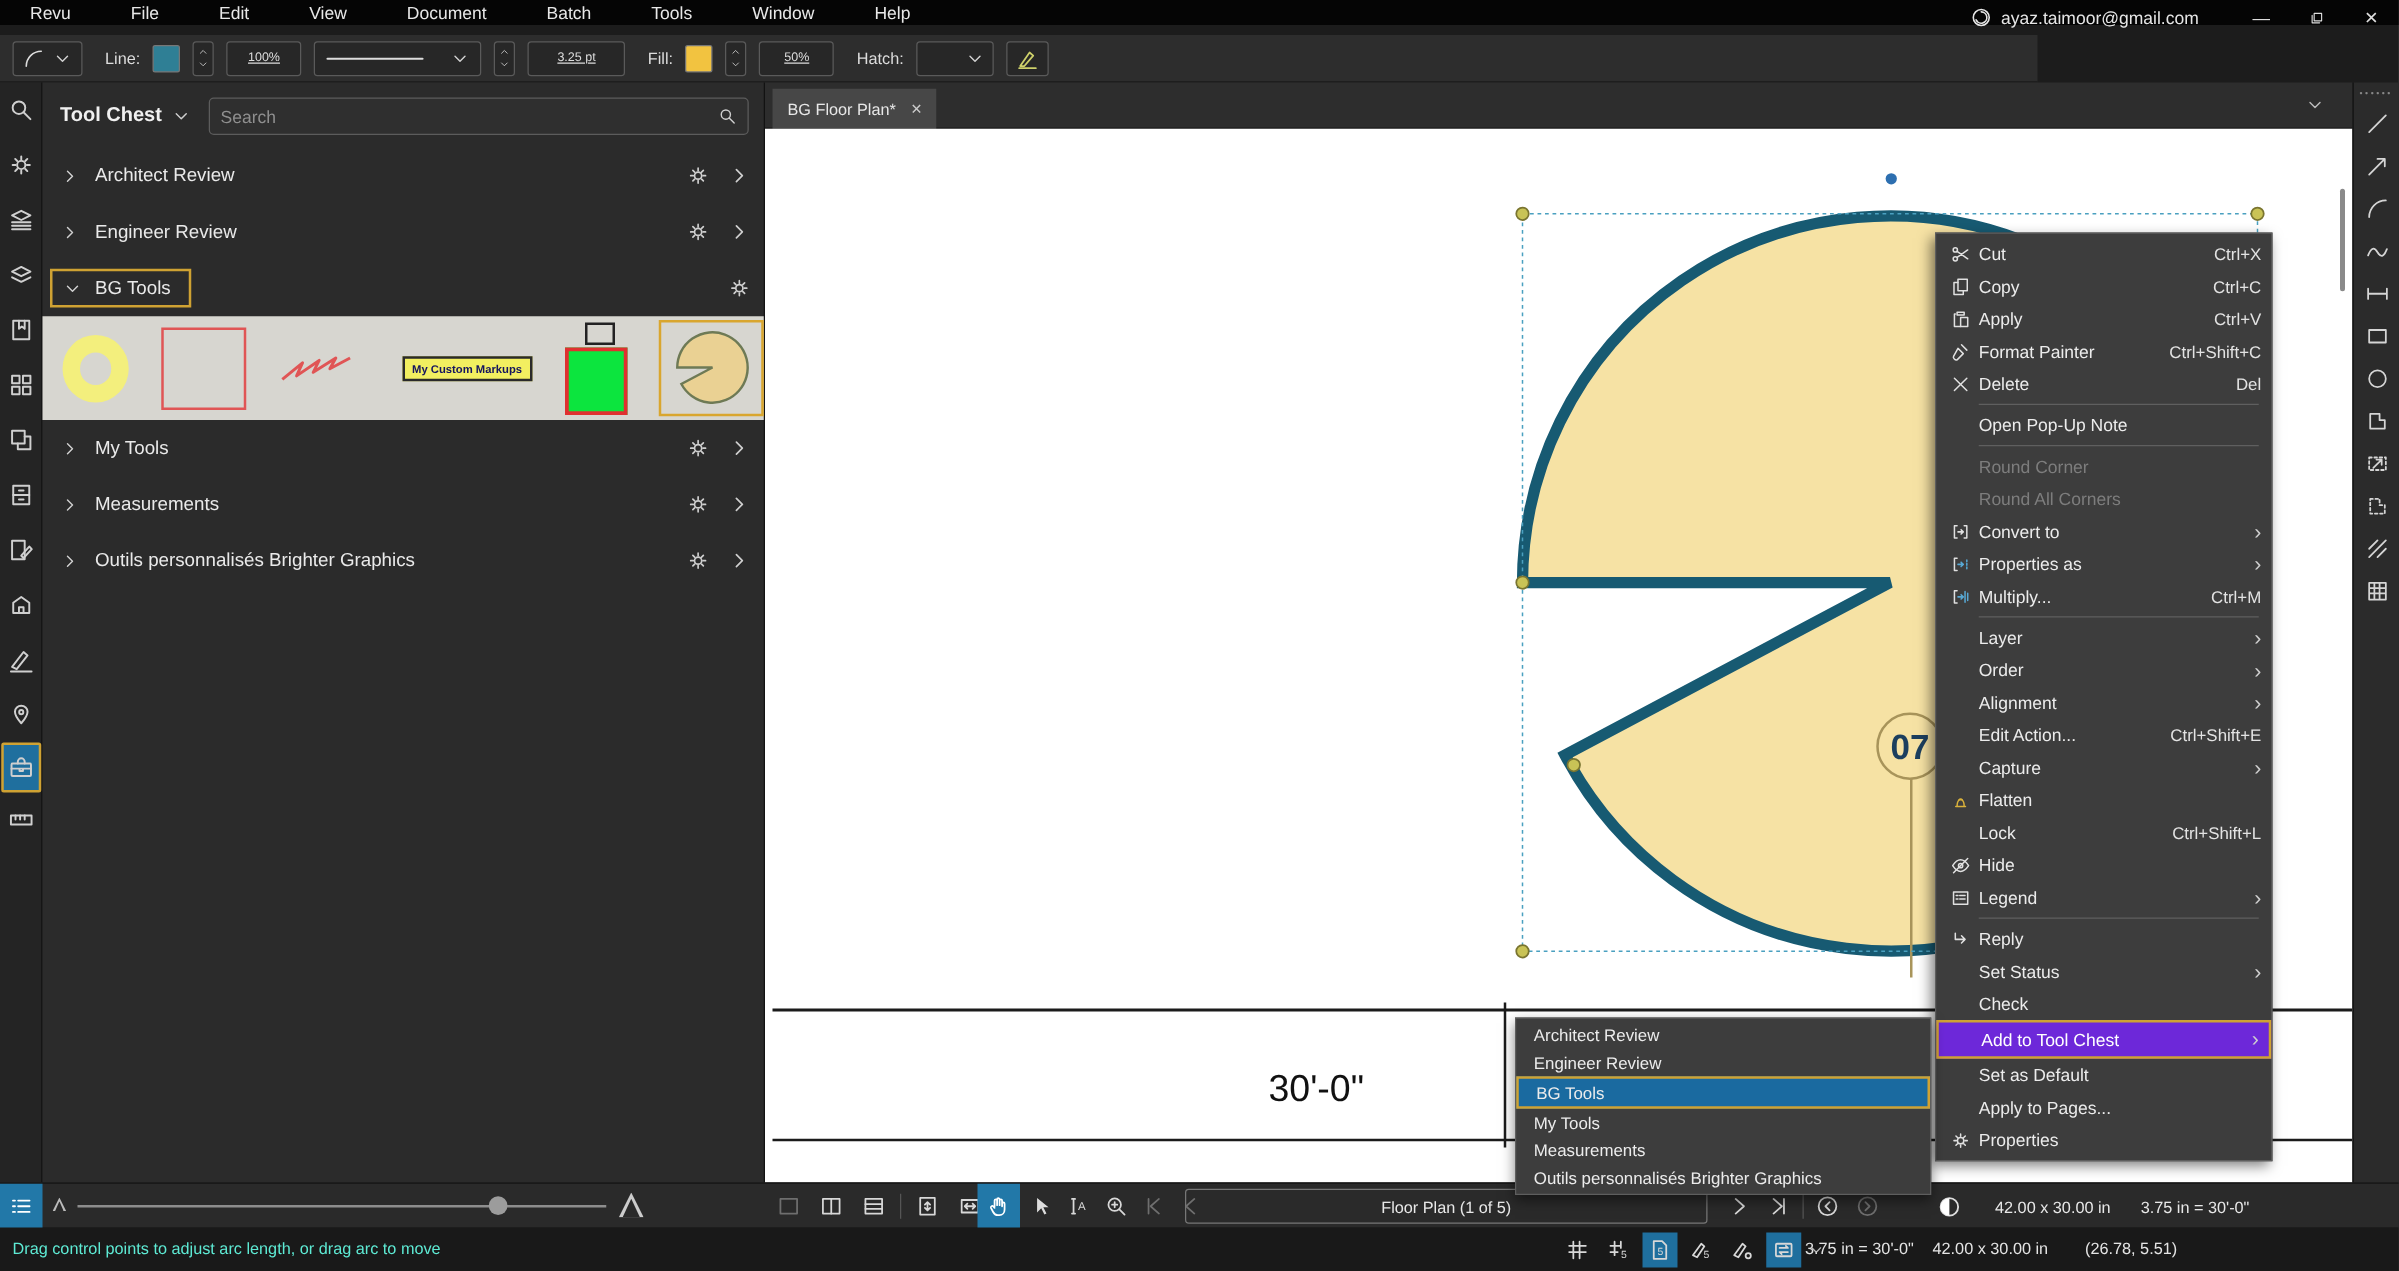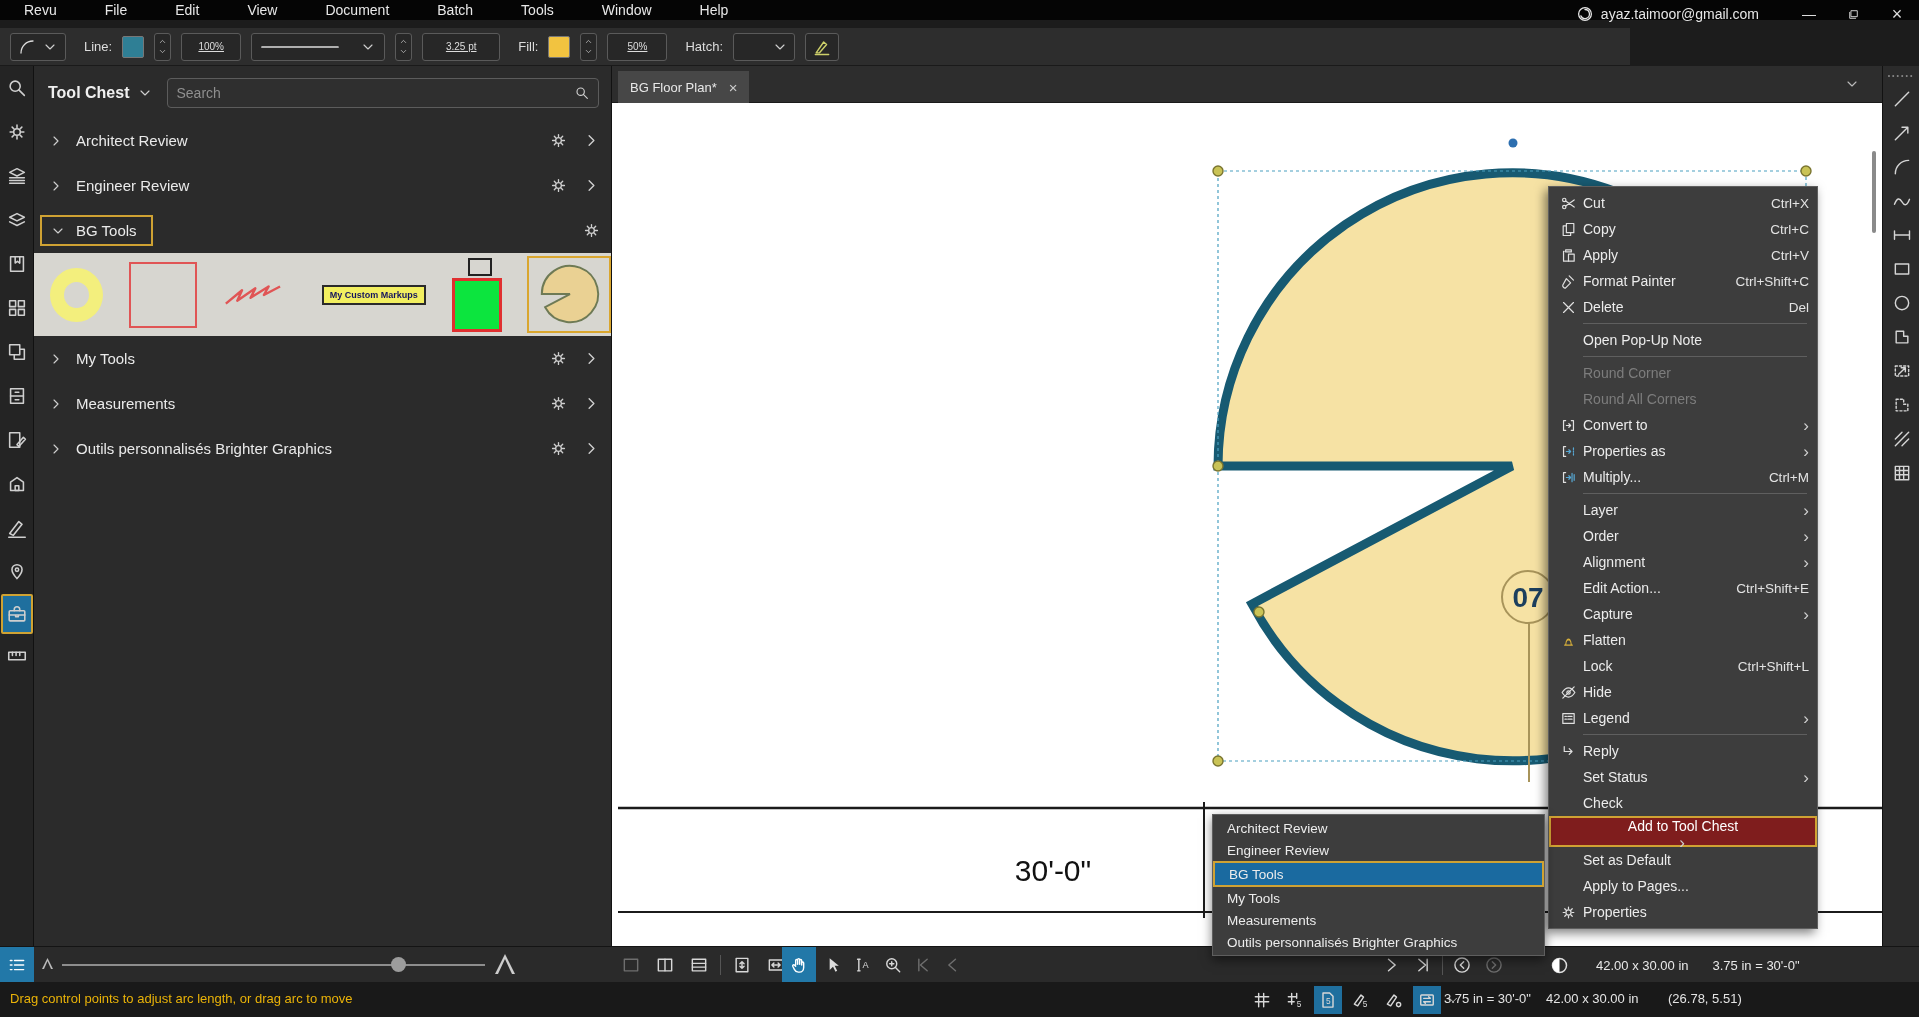--- a/index.html
+++ b/index.html
@@ -85,21 +85,21 @@
   .context-menu { position:absolute; left:1548px; top:186px; width:270px; background:#3d3d3d;
     border:1px solid #5e5e5e; box-shadow:-3px 4px 10px rgba(0,0,0,.5); padding:3px 0; font-size:14px; z-index:30; }
   .cm-row { height:26px; display:flex; align-items:center; padding:0 8px 0 6px; color:#ececec; }
   .cm-ico { width:26px; height:18px; display:flex; align-items:center; justify-content:center; color:#e0e0e0; }
   .cm-ico svg { width:17px; height:17px; }
   .cm-label { margin-left:2px; flex:1; white-space:nowrap; }
   .cm-right { color:#e3e3e3; font-size:13.5px; }
   .cm-chev { color:#cfcfcf; font-size:17px; line-height:1; }
   .cm-row.disabled .cm-label { color:#7d7d7d; }
   .cm-sep { height:1px; background:#5f5f5f; margin:3px 10px 3px 34px; }
-  .cm-row.highlight { background:#7f1d1d; border:2px solid #cfa233; height:31px; color:#fff;flex-direction:column; }
+  .cm-row.highlight { background:#6d28d9; border:2px solid #cfa233; height:31px; color:#fff; }
   .ico-yellow { color:#d9b13b !important; }
 
   
   .submenu { position:absolute; left:1212px; top:814px; width:333px; background:#3d3d3d;
     border:1px solid #5e5e5e; box-shadow:0 4px 10px rgba(0,0,0,.5); padding:2px 0; font-size:13.5px; z-index:40; }
   .sm-row { height:22px; display:flex; align-items:center; padding:0 12px 0 14px; color:#ececec; }
   .sm-row.selected { background:#1a6aa0; border:2px solid #cfa233; height:26px; }
 
   
   .bottom-nav { position:absolute; left:0; top:946px; width:1919px; height:36px; background:#2a2a2a; border-top:1px solid #141414; font-size:13px; }
@@ -117,21 +117,21 @@
   .bn-ic svg { width:20px; height:20px; }
   .bn-ic.dim { color:#6e6e6e; }
   .bn-ic.activeblue { background:#2278a8; width:34px; height:36px; color:#fff; }
   .bn-sep { width:1px; height:20px; background:#555; }
   .page-field { position:absolute; left:948px; top:4px; width:418px; height:28px; border:1px solid #777; border-radius:3px;
     display:flex; align-items:center; justify-content:center; color:#e8e8e8; }
   .bn-info { position:absolute; left:1546px; top:0; height:36px; display:flex; align-items:center; gap:24px; color:#e8e8e8; }
 
   
   .status-bar { position:absolute; left:0; top:982px; width:1919px; height:35px; background:#191919; font-size:13px; }
-  .sb-hint { position:absolute; left:10px; top:9px; color:#eab308; }
+  .sb-hint { position:absolute; left:10px; top:9px; color:#5eead4; }
   .sb-icons { position:absolute; left:1248px; top:0; height:35px; display:flex; align-items:center; gap:5px; }
   .sb-ic { width:28px; height:28px; display:flex; align-items:center; justify-content:center; color:#d8d8d8; }
   .sb-ic svg { width:20px; height:20px; }
   .sb-ic.activeblue { background:#1f6f9e; }
   .sb-chev { width:14px; height:14px; color:#bbb; }
   .sb-text { position:absolute; top:9px; color:#e4e4e4; }
 
   .ric svg, .chev svg, .gear-ic svg, .sec-arrow svg, .tabbar-chev svg, .sb-chev svg { width:100%; height:100%; }
   svg.sic { fill:none; stroke:currentColor; stroke-width:1.7; stroke-linecap:round; stroke-linejoin:round; }
 </style>
@@ -831,20 +831,23 @@
             <path d="M7 5v14M17 5l-8 7 8 7"></path>
           </svg>
         </span>
       <span class="bn-ic dim">
           <svg class="sic" viewBox="0 0 24 24">
             <path d="M15 5l-8 7 8 7"></path>
           </svg>
         </span>
     </div>
 
+    <div class="page-field">
+      <span>Floor Plan (1 of 5)</span>
+    </div>
 
     <div class="bn-group" style="left:1378px; gap:6px">
       <span class="bn-ic">
           <svg class="sic" viewBox="0 0 24 24">
             <path d="M9 5l8 7-8 7"></path>
           </svg>
         </span>
       <span class="bn-ic">
           <svg class="sic" viewBox="0 0 24 24">
             <path d="M17 5v14M7 5l8 7-8 7"></path>

